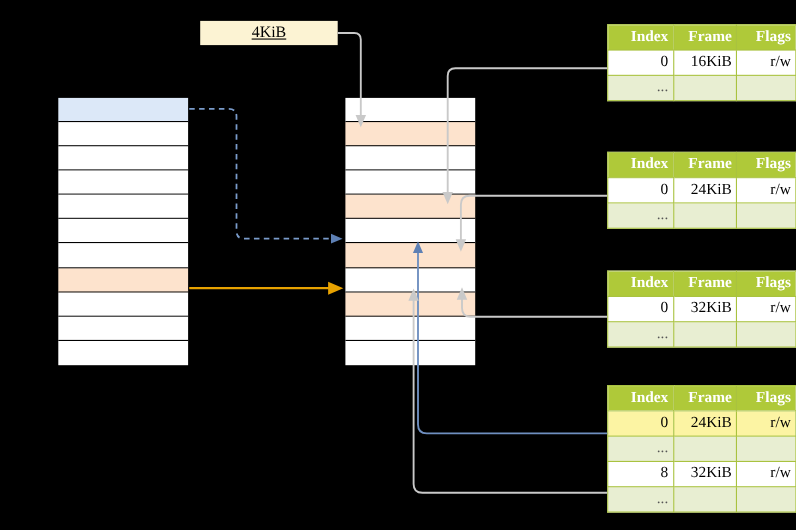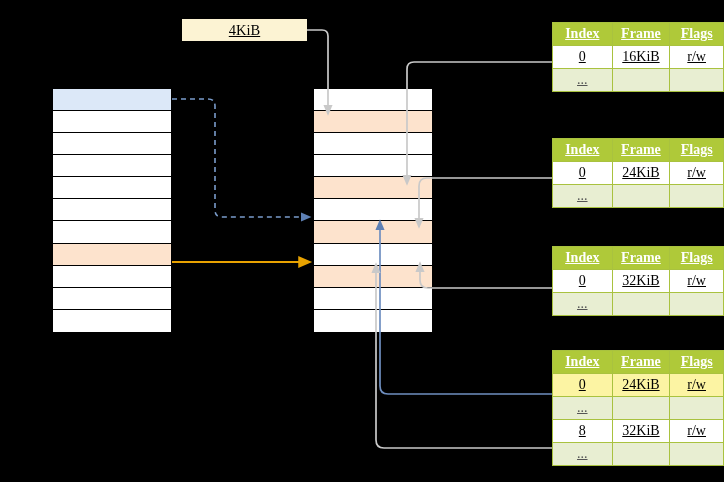--- a/index.html
+++ b/index.html
@@ -40,26 +40,25 @@
   .ptable {
     position: absolute;
     border-collapse: collapse;
     background: #fff;
     font-size: 14px;
     table-layout: fixed;
   }
   .ptable th, .ptable td {
     border: 1px solid #a9c23f;
     padding: 1px 4px;
-    text-align: center;
+    text-align: right;
     height: 22px;
     line-height: 20px;
     white-space: nowrap;
     overflow: hidden;
-    text-decoration: underline;
   }
   .ptable th {
     background: #afc939;
     color: #ffffff;
     font-weight: bold;
   }
   .ptable td { background: #ffffff; color: #000; }
   .ptable tr.ellipsis td { background: #e8eed2; color: #555; }
   .ptable td.hl { background: #fcf4a3; }
   .ptable col.c-index { width: 60px; }

